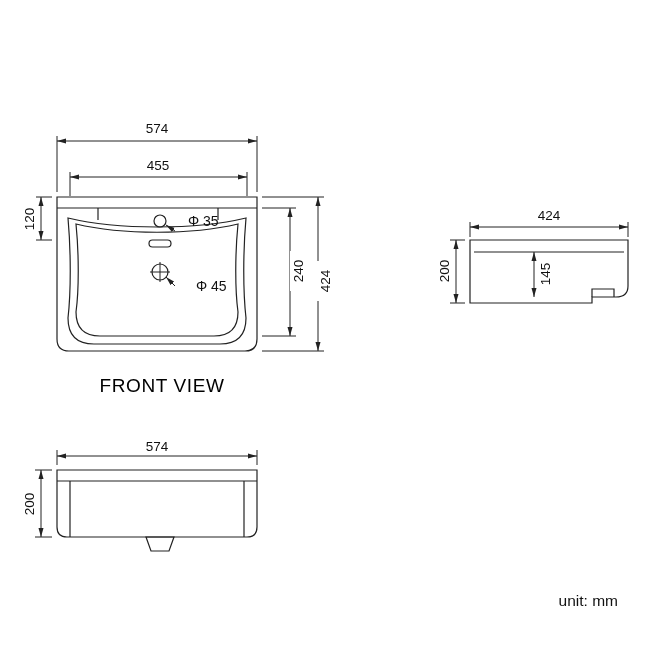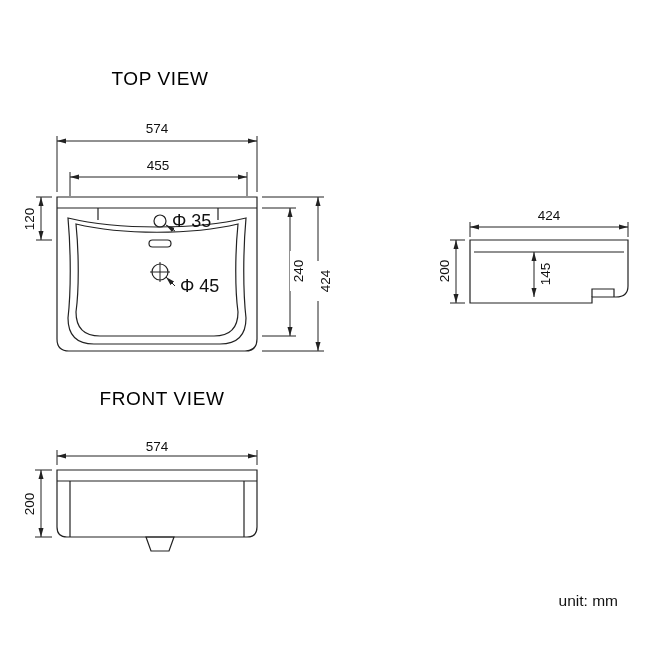--- a/index.html
+++ b/index.html
@@ -8,21 +8,21 @@
     background:#ffffff; overflow:hidden;
     font-family:"Liberation Sans", sans-serif;
   }
   .drawing-svg { position:absolute; left:0; top:0; }
   .lbl {
     position:absolute; display:flex; align-items:center; justify-content:center;
     color:#111; white-space:nowrap; background:#fff;
   }
   .title { font-size:19px; letter-spacing:0.6px; color:#000; font-weight:500; background:transparent; }
   .dim  { font-size:13.5px; }
-  .phi  { font-size:18px; justify-content:flex-start; background:transparent; }
+  .phi  { font-size:14px; justify-content:flex-start; background:transparent;margin-left:16px; }
   .vlabel { transform:rotate(-90deg); transform-origin:center center; }
   .note { font-size:15.5px; justify-content:flex-end; }
 </style>
 </head>
 <body>
 
 <div class="canvas">
 
   <svg class="drawing-svg" width="650" height="650" viewBox="0 0 650 650">
     <defs>
@@ -103,22 +103,21 @@
       <line x1="57" y1="465" x2="57" y2="450"></line>
       <line x1="257" y1="465" x2="257" y2="450"></line>
       <line x1="57" y1="456" x2="257" y2="456" marker-start="url(#arrow)" marker-end="url(#arrow)"></line>
 
       <line x1="52" y1="470" x2="35" y2="470"></line>
       <line x1="52" y1="537" x2="35" y2="537"></line>
       <line x1="41" y1="470" x2="41" y2="537" marker-start="url(#arrow)" marker-end="url(#arrow)"></line>
     </g>
   </svg>
 
-  <div class="lbl title" style="left:80px;  top:68px;  width:160px; height:22px;">TOP VIEW</div>
-  <div class="lbl title" style="left:82px;  top:388px; width:160px; height:22px;">FRONT VIEW</div>
+  <div class="lbl title" style="left:82px;  top:375px; width:160px; height:22px;">FRONT VIEW</div>
 
   <div class="lbl dim" style="left:127px; top:120px; width:60px; height:16px;">574</div>
   <div class="lbl dim" style="left:128px; top:157px; width:60px; height:16px;">455</div>
   <div class="lbl dim vlabel" style="left:9px; top:211px; width:40px; height:16px;">120</div>
   <div class="lbl dim vlabel" style="left:278px; top:263px; width:40px; height:16px;">240</div>
   <div class="lbl dim vlabel" style="left:305px; top:273px; width:40px; height:16px;">424</div>
   <div class="lbl phi" style="left:172px; top:214px; width:50px; height:14px;">Φ 35</div>
   <div class="lbl phi" style="left:180px; top:279px; width:50px; height:14px;">Φ 45</div>
 
   <div class="lbl dim" style="left:519px; top:207px; width:60px; height:16px;">424</div>

